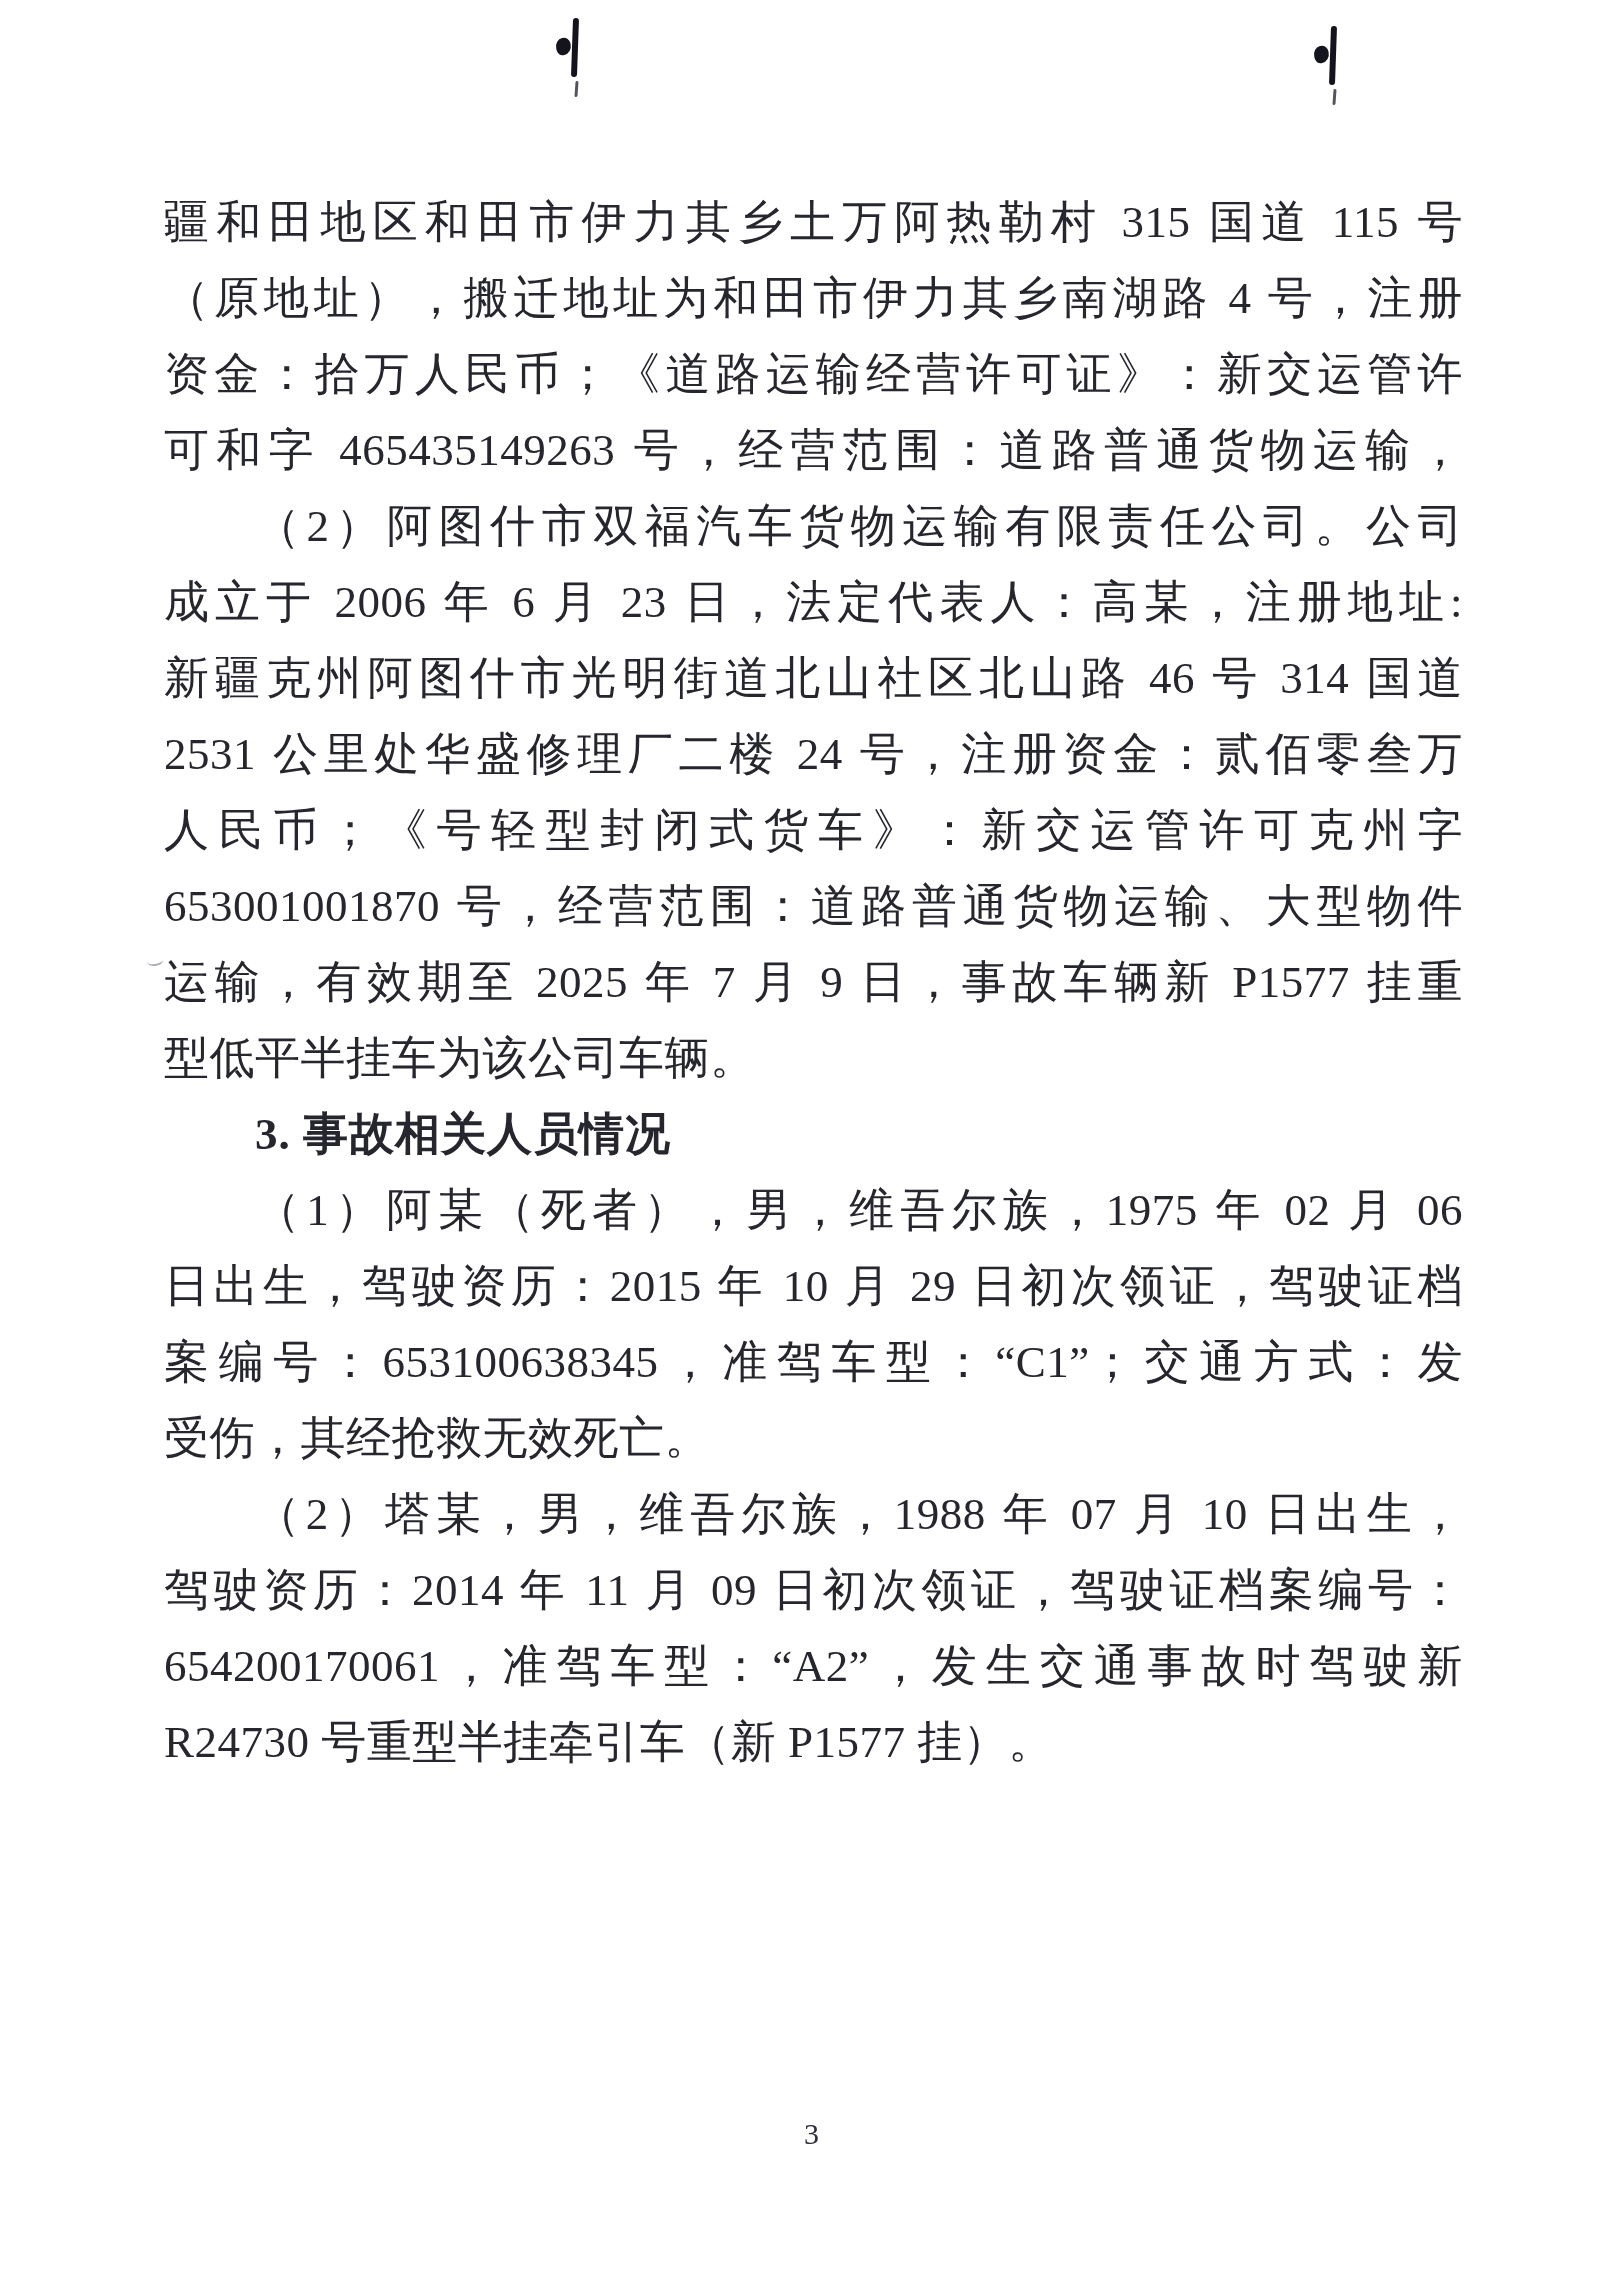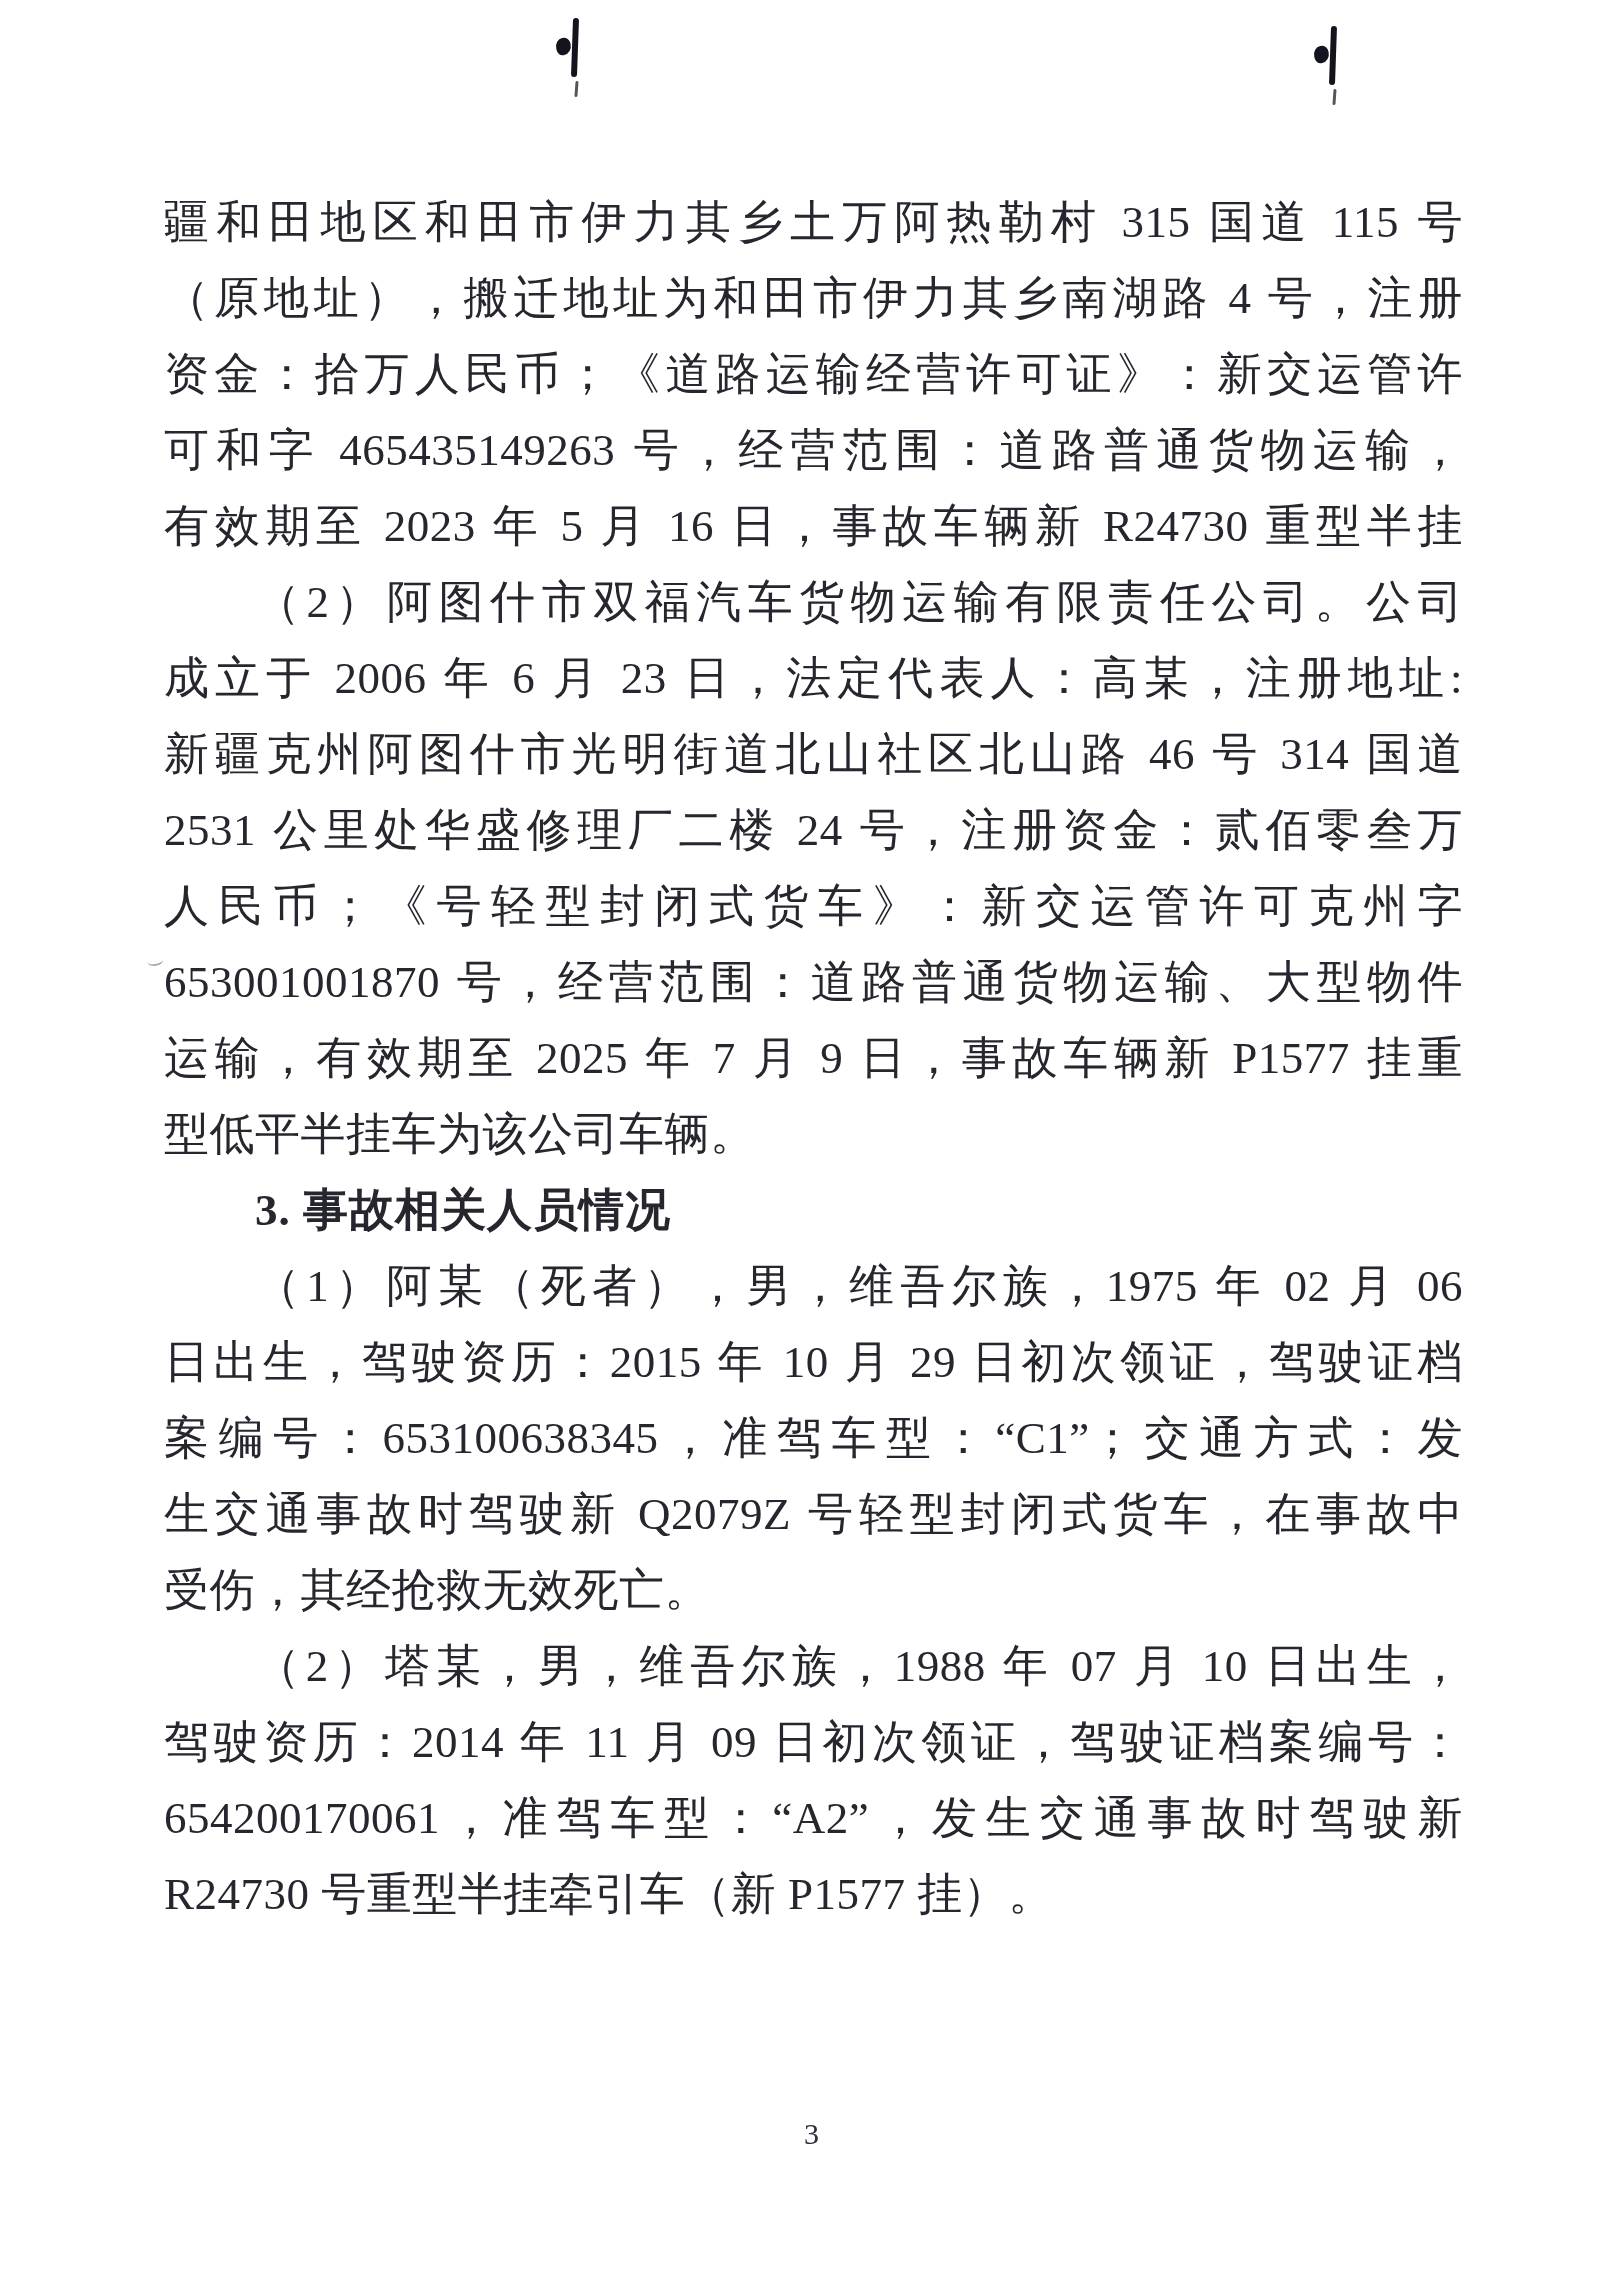--- a/index.html
+++ b/index.html
@@ -97,34 +97,32 @@
     <span class="tail"></span>
   </div>
 
   <div class="stray"></div>
 
   <div class="content" id="content">
       <div class="line">疆和田地区和田市伊力其乡土万阿热勒村 315 国道 115 号</div>
       <div class="line">（原地址），搬迁地址为和田市伊力其乡南湖路 4 号，注册</div>
       <div class="line">资金：拾万人民币；《道路运输经营许可证》：新交运管许</div>
       <div class="line">可和字 465435149263 号，经营范围：道路普通货物运输，</div>
-      <div class="line">有效期至 2023 年 5 月 16 日，事故车辆新 R24730 重型半挂</div>
       <div class="line indent">（2）阿图什市双福汽车货物运输有限责任公司。公司</div>
       <div class="line">成立于 2006 年 6 月 23 日，法定代表人：高某，注册地址:</div>
       <div class="line">新疆克州阿图什市光明街道北山社区北山路 46 号 314 国道</div>
       <div class="line">2531 公里处华盛修理厂二楼 24 号，注册资金：贰佰零叁万</div>
       <div class="line">人民币；《号轻型封闭式货车》：新交运管许可克州字</div>
       <div class="line">653001001870 号，经营范围：道路普通货物运输、大型物件</div>
       <div class="line">运输，有效期至 2025 年 7 月 9 日，事故车辆新 P1577 挂重</div>
       <div class="line end">型低平半挂车为该公司车辆。</div>
       <div class="line heading indent end">3. 事故相关人员情况</div>
       <div class="line indent">（1）阿某（死者），男，维吾尔族，1975 年 02 月 06</div>
       <div class="line">日出生，驾驶资历：2015 年 10 月 29 日初次领证，驾驶证档</div>
       <div class="line">案编号：653100638345，准驾车型：“C1”；交通方式：发</div>
-      <div class="line">生交通事故时驾驶新 Q2079Z 号轻型封闭式货车，在事故中</div>
       <div class="line end">受伤，其经抢救无效死亡。</div>
       <div class="line indent">（2）塔某，男，维吾尔族，1988 年 07 月 10 日出生，</div>
       <div class="line">驾驶资历：2014 年 11 月 09 日初次领证，驾驶证档案编号：</div>
       <div class="line">654200170061，准驾车型：“A2”，发生交通事故时驾驶新</div>
       <div class="line end">R24730 号重型半挂牵引车（新 P1577 挂）。</div>
     </div>
 
   <div class="page-number">3</div>
 
 </div>

